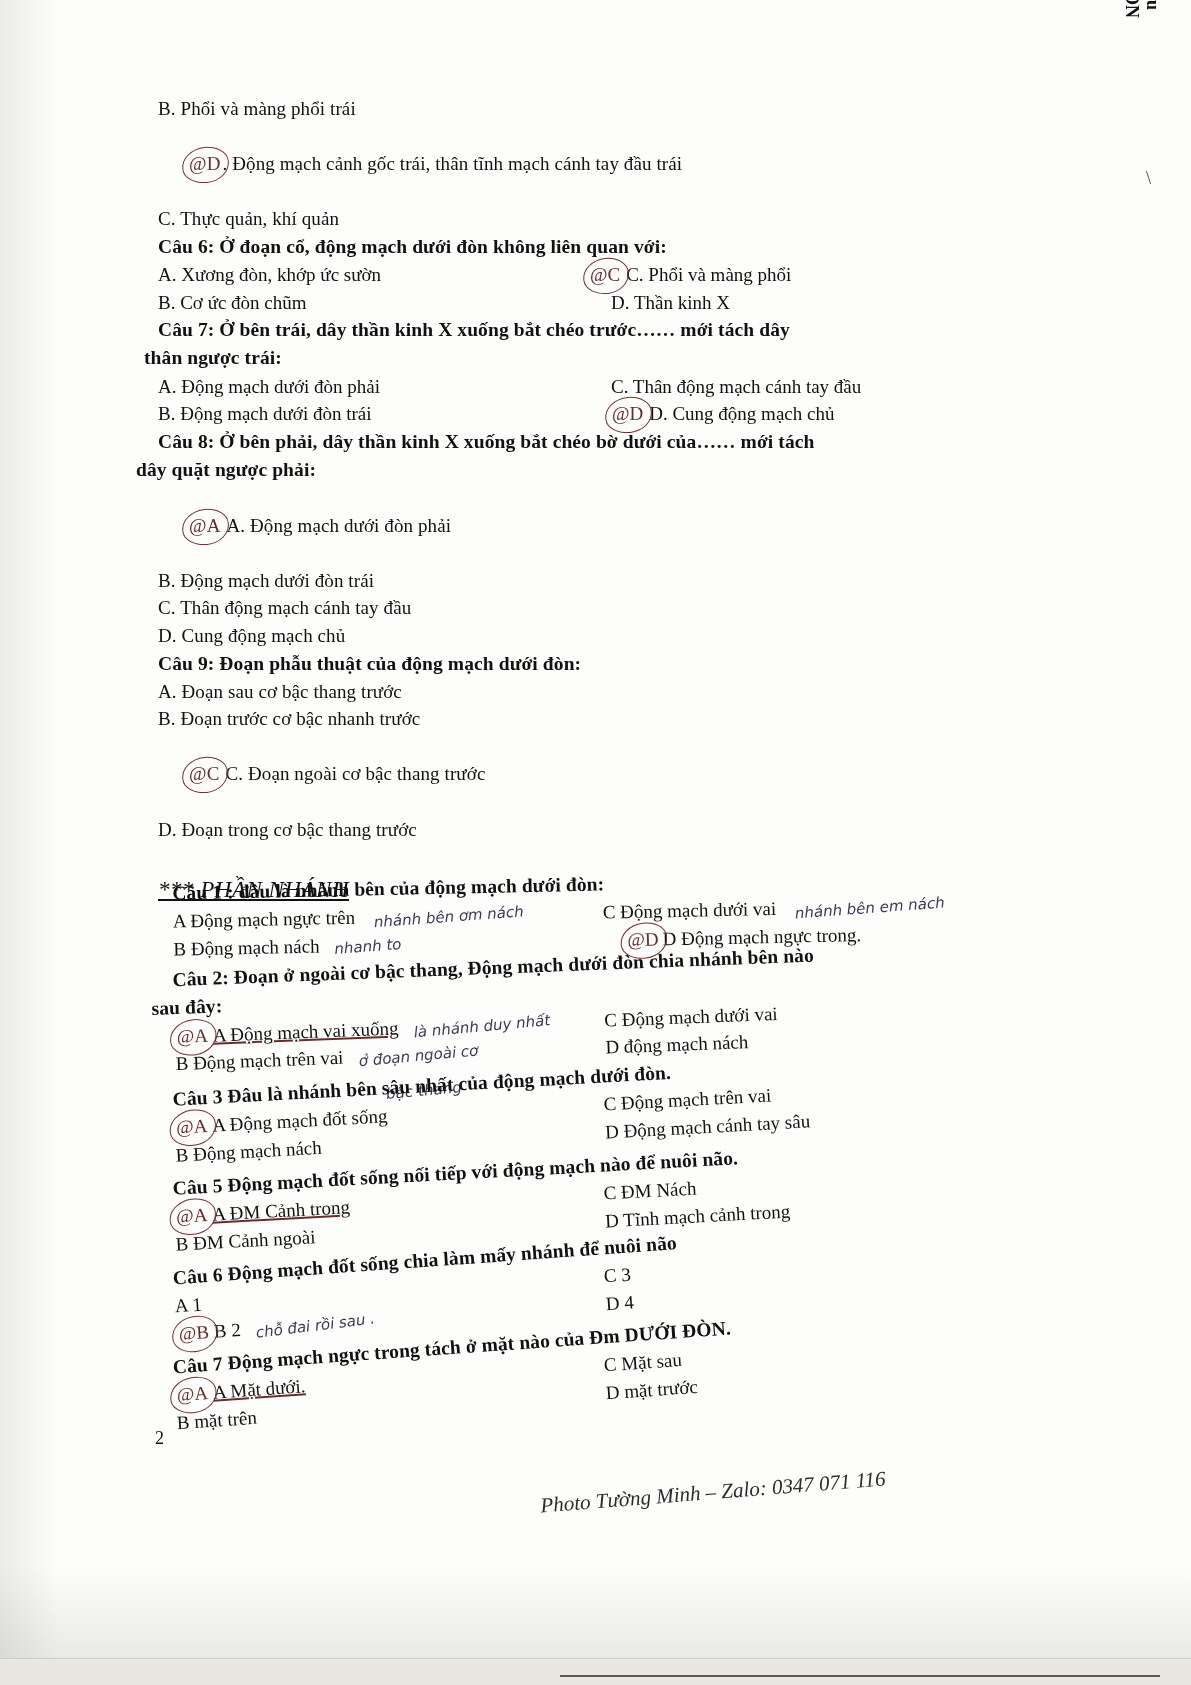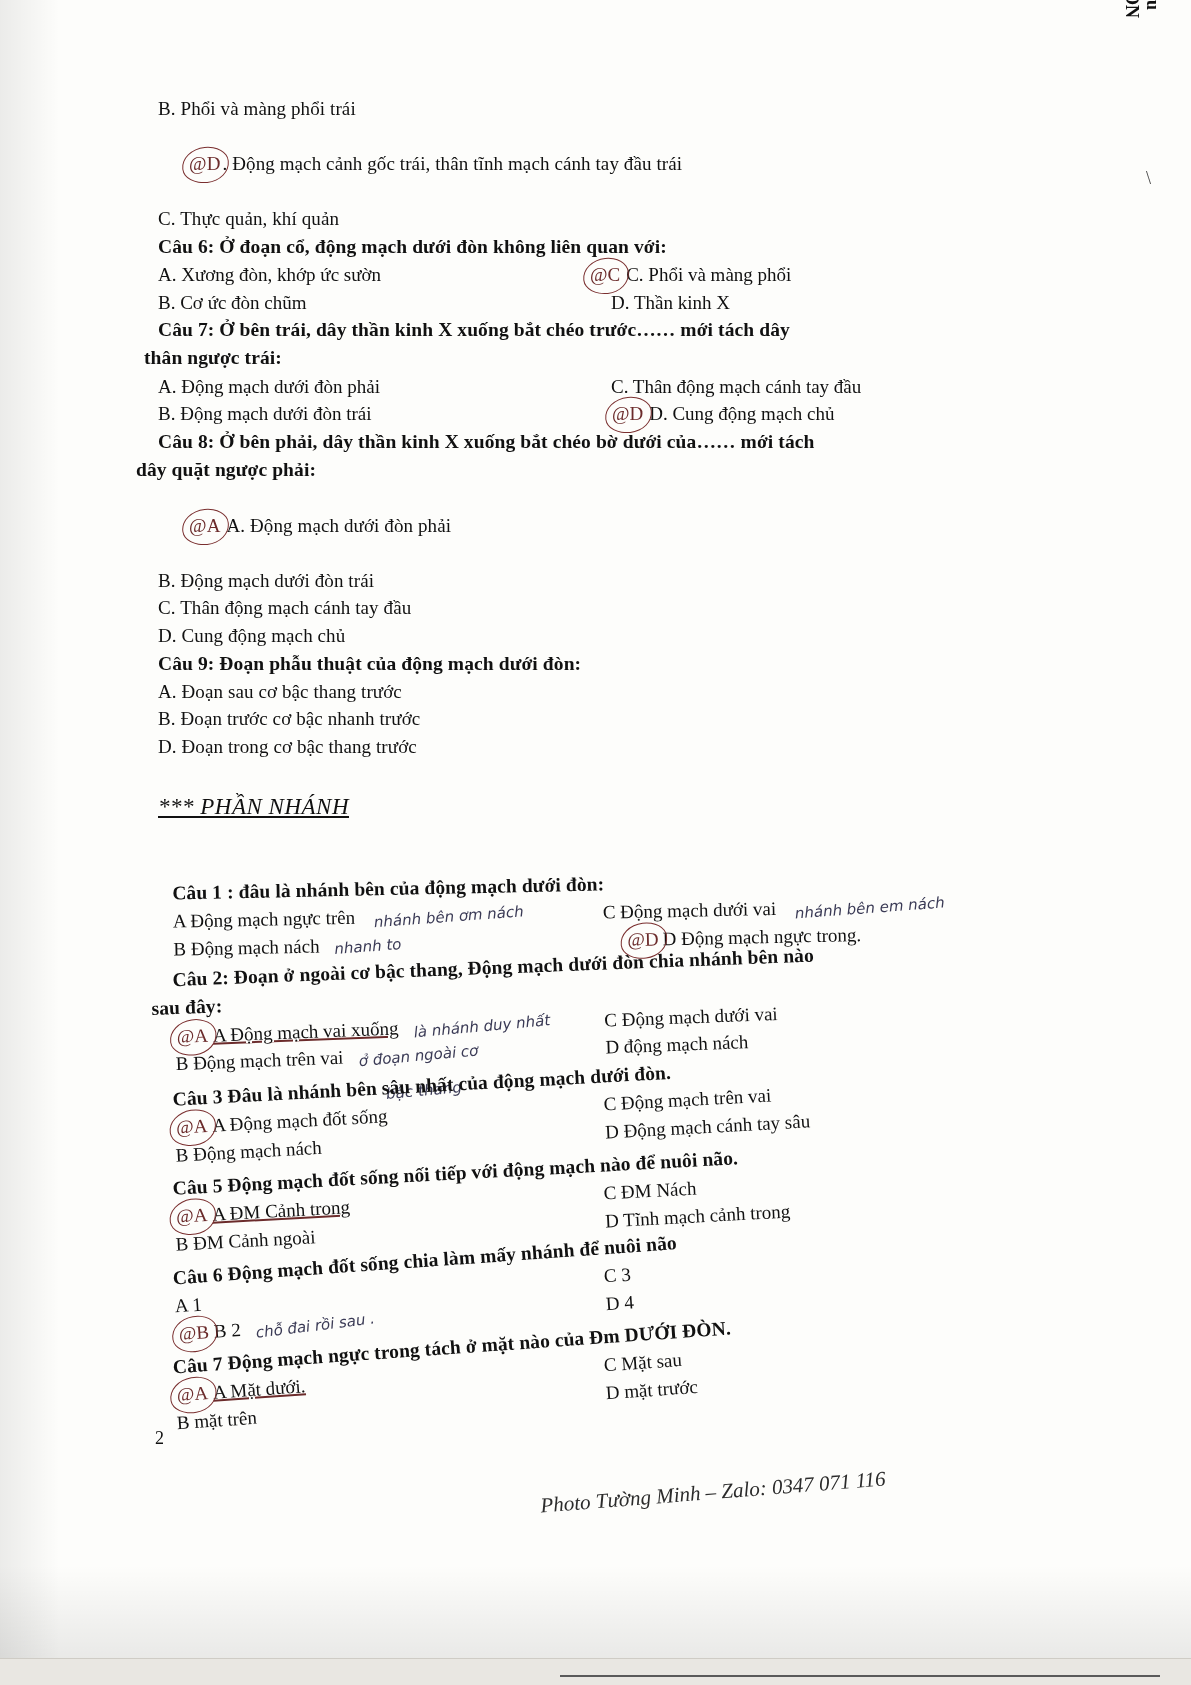--- a/index.html
+++ b/index.html
@@ -209,20 +209,23 @@
     <div class="line indent">
       <span class="circle-mark">@A</span><span style="margin-left:4px">A. Động mạch dưới đòn phải</span>
     </div>
     <div class="line indent">B. Động mạch dưới đòn trái</div>
     <div class="line indent">C. Thân động mạch cánh tay đầu</div>
     <div class="line indent">D. Cung động mạch chủ</div>
 
     <div class="line indent q">Câu 9: Đoạn phẫu thuật của động mạch dưới đòn:</div>
     <div class="line indent">A. Đoạn sau cơ bậc thang trước</div>
     <div class="line indent">B. Đoạn trước cơ bậc nhanh trước</div>
+    <div class="line indent">
+      <span class="circle-mark">@C</span><span style="margin-left:4px">C. Đoạn ngoài cơ bậc thang trước</span>
+    </div>
     <div class="line indent">D. Đoạn trong cơ bậc thang trước</div>
 
     <div class="line indent section-title">*** PHẦN NHÁNH</div>
 
   </div>
 
   <div style="position:absolute; left:150px; top:880px; width:960px;">
 
     <div class="blk-tilt1">
       <div class="line indent q">Câu 1 : đâu là nhánh bên của động mạch dưới đòn:</div>

